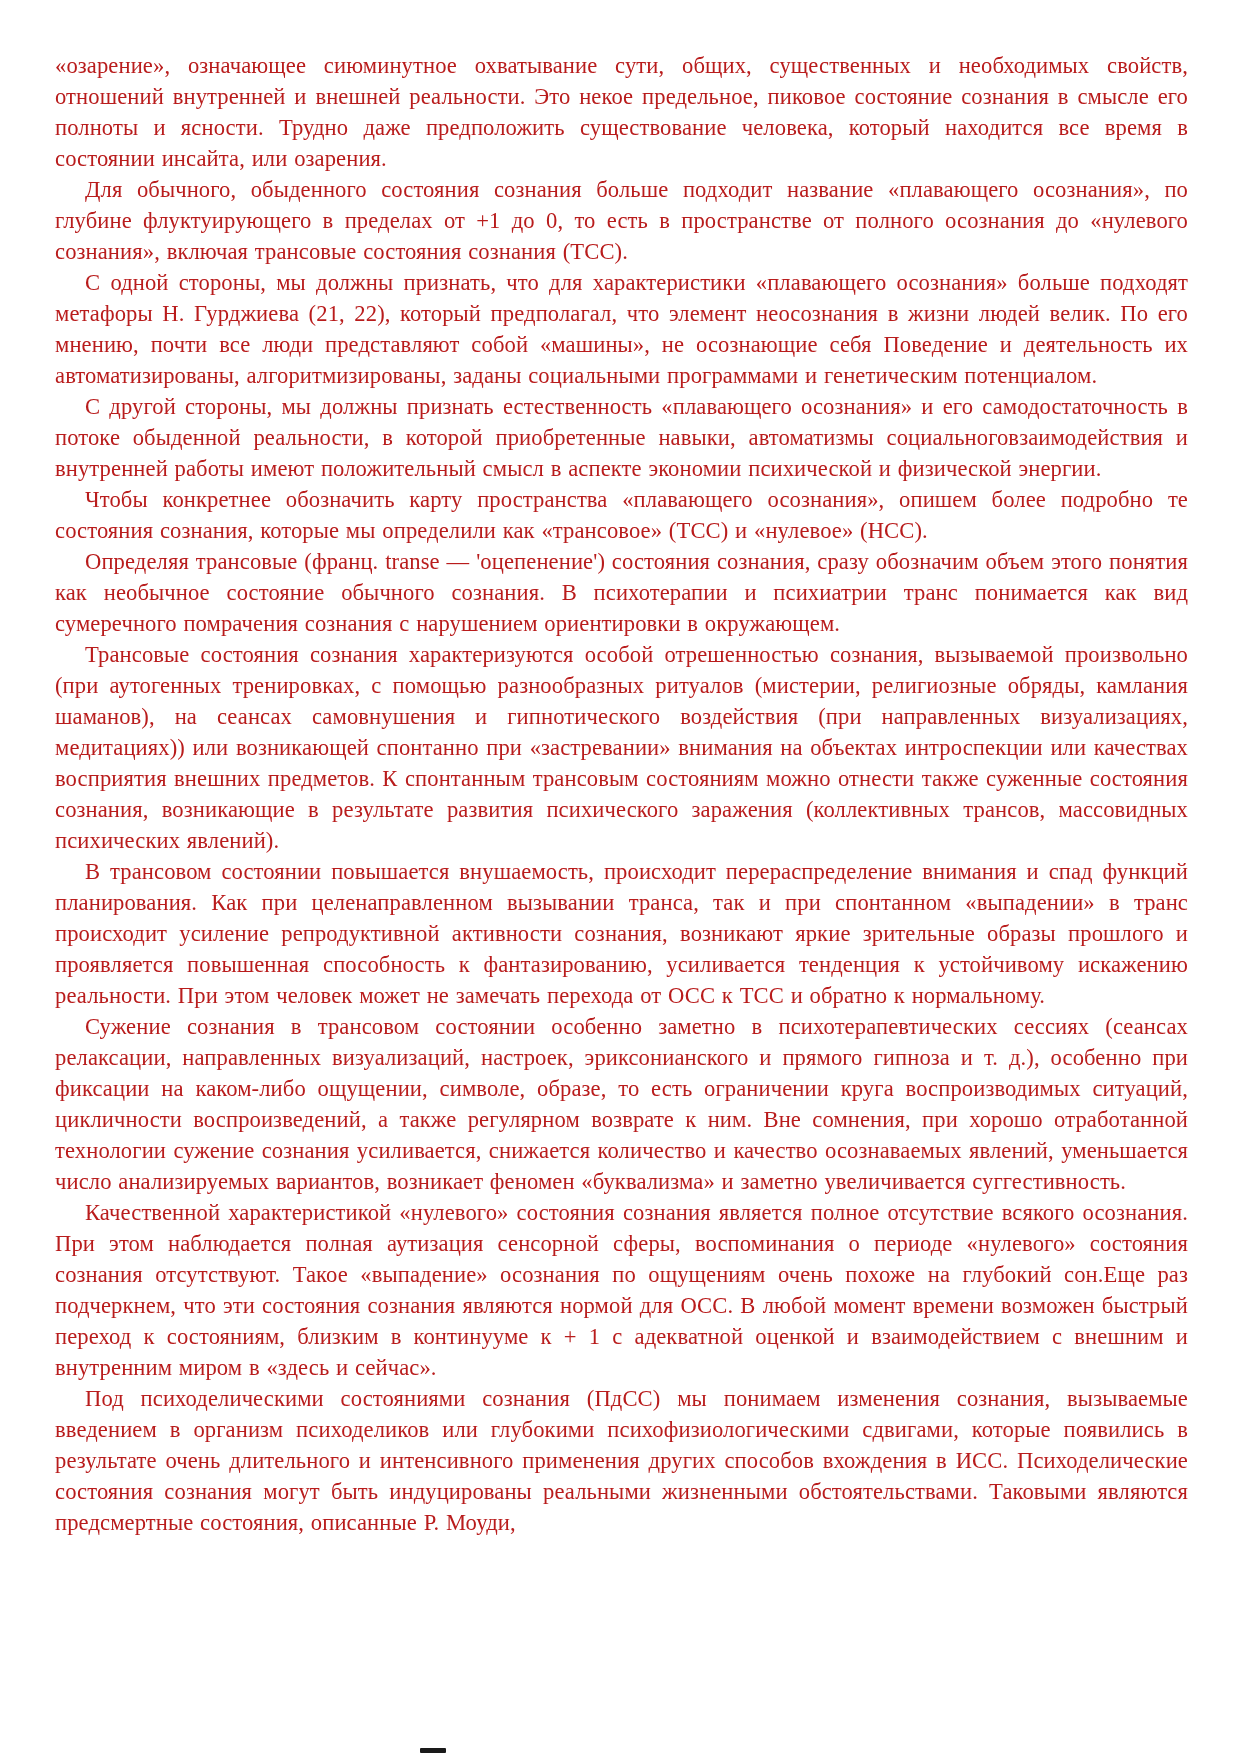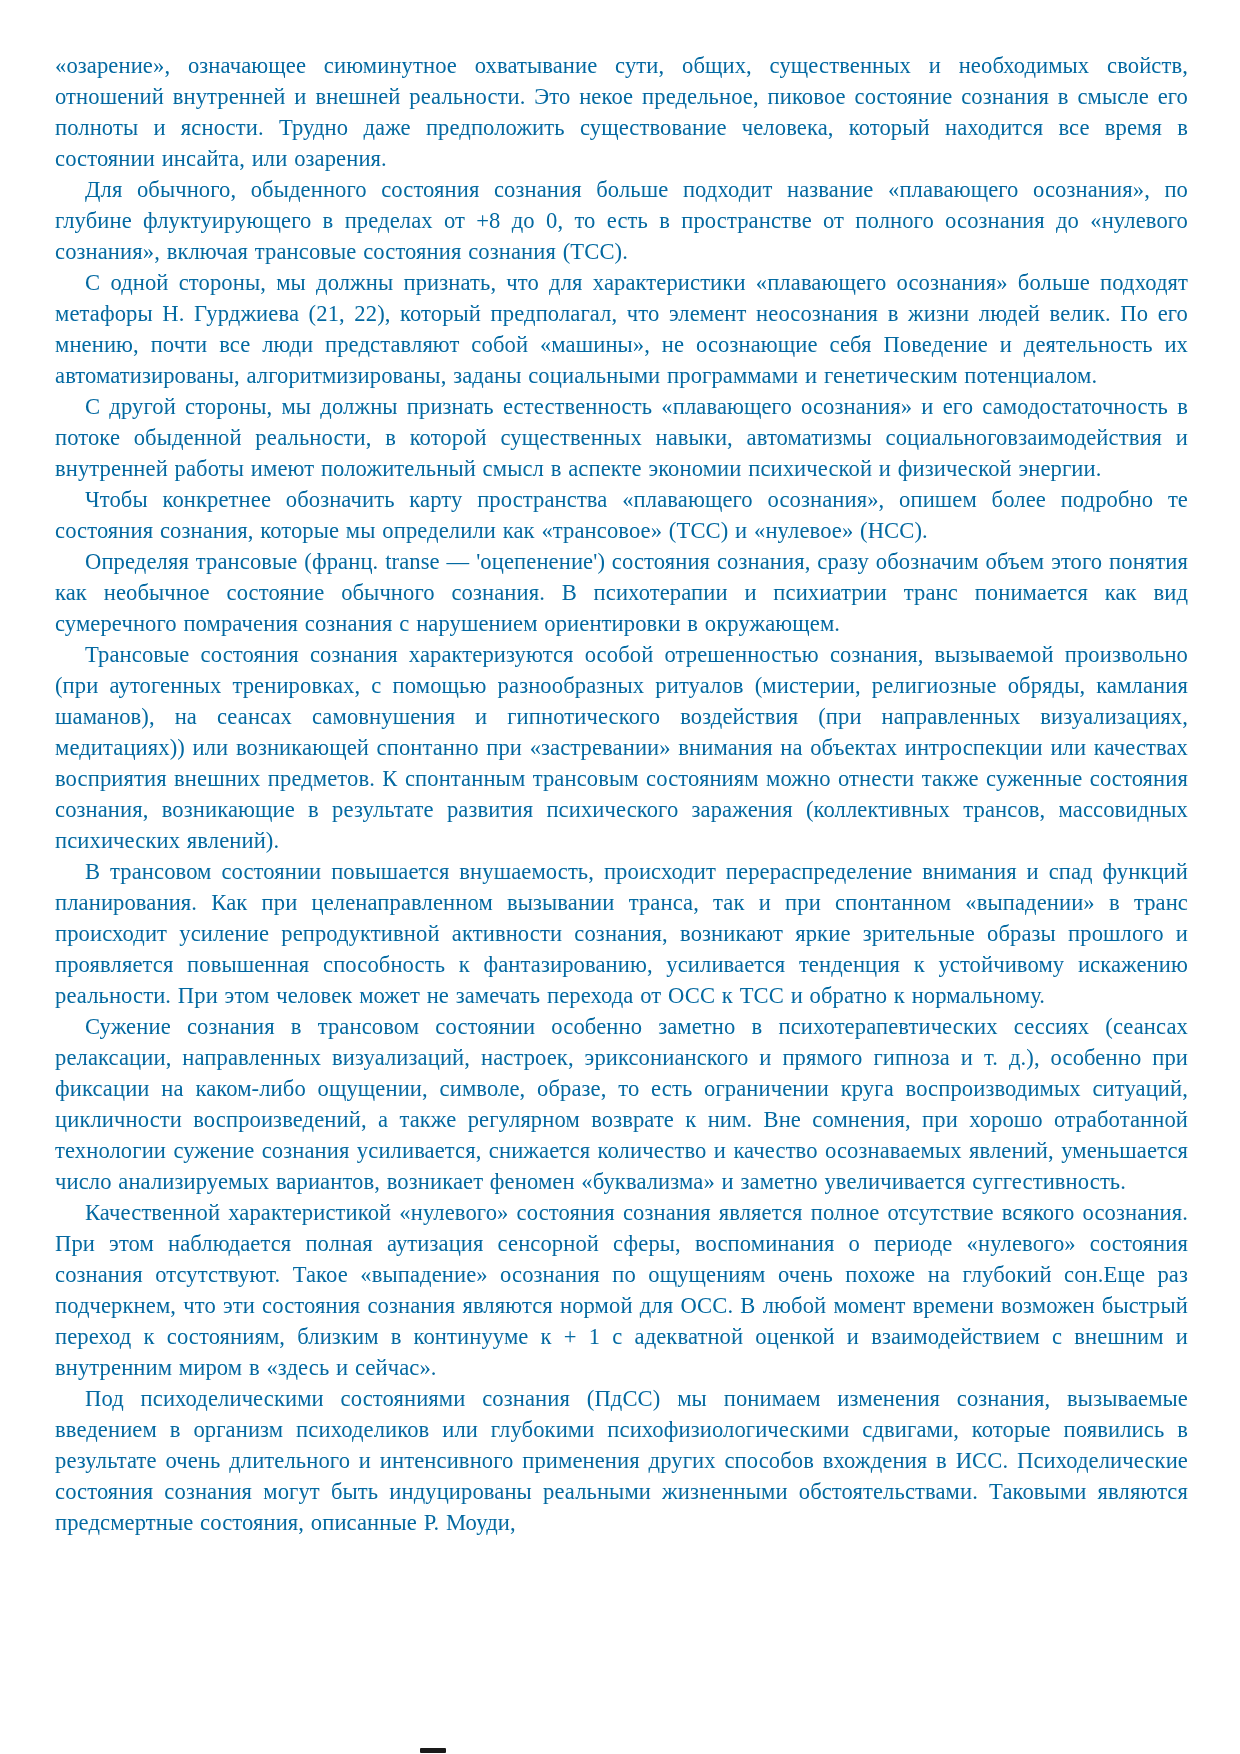--- a/index.html
+++ b/index.html
@@ -18,21 +18,21 @@
     color: #000000;
   }
   .text-block {
     position: absolute;
     left: 55px;
     right: 52px;
     top: 50px;
     text-align: justify;
     font-size: 22.6px;
     line-height: 31px;
-    color: #0369a1;
+    color: #b91c1c;
     letter-spacing: 0.1px;
   }
   .text-block p {
     text-indent: 30px;
     word-spacing: 1px;
   }
   .text-block p:first-child {
     text-indent: 0;
   }
   .page-artifact {
@@ -44,23 +44,23 @@
     background: #1a1a1a;
     border-radius: 1px;
   }
 </style>
 </head>
 <body>
 
 <div class="page">
   <div class="text-block">
       <p>«озарение», означающее сиюминутное охватывание сути, общих, существенных и необходимых свойств, отношений внутренней и внешней реальности. Это некое предельное, пиковое состояние сознания в смысле его полноты и ясности. Трудно даже предположить существование человека, который находится все время в состоянии инсайта, или озарения.</p>
-      <p>Для обычного, обыденного состояния сознания больше подходит название «плавающего осознания», по глубине флуктуирующего в пределах от +8 до 0, то есть в пространстве от полного осознания до «нулевого сознания», включая трансовые состояния сознания (ТСС).</p>
+      <p>Для обычного, обыденного состояния сознания больше подходит название «плавающего осознания», по глубине флуктуирующего в пределах от +1 до 0, то есть в пространстве от полного осознания до «нулевого сознания», включая трансовые состояния сознания (ТСС).</p>
       <p>С одной стороны, мы должны признать, что для характеристики «плавающего осознания» больше подходят метафоры Н. Гурджиева (21, 22), который предполагал, что элемент неосознания в жизни людей велик. По его мнению, почти все люди представляют собой «машины», не осознающие себя Поведение и деятельность их автоматизированы, алгоритмизированы, заданы социальными программами и генетическим потенциалом.</p>
-      <p>С другой стороны, мы должны признать естественность «плавающего осознания» и его самодостаточность в потоке обыденной реальности, в которой существенных навыки, автоматизмы социальноговзаимодействия и внутренней работы имеют положительный смысл в аспекте экономии психической и физической энергии.</p>
+      <p>С другой стороны, мы должны признать естественность «плавающего осознания» и его самодостаточность в потоке обыденной реальности, в которой приобретенные навыки, автоматизмы социальноговзаимодействия и внутренней работы имеют положительный смысл в аспекте экономии психической и физической энергии.</p>
       <p>Чтобы конкретнее обозначить карту пространства «плавающего осознания», опишем более подробно те состояния сознания, которые мы определили как «трансовое» (ТСС) и «нулевое» (НСС).</p>
       <p>Определяя трансовые (франц. transe — 'оцепенение') состояния сознания, сразу обозначим объем этого понятия как необычное состояние обычного сознания. В психотерапии и психиатрии транс понимается как вид сумеречного помрачения сознания с нарушением ориентировки в окружающем.</p>
       <p>Трансовые состояния сознания характеризуются особой отрешенностью сознания, вызываемой произвольно (при аутогенных тренировках, с помощью разнообразных ритуалов (мистерии, религиозные обряды, камлания шаманов), на сеансах самовнушения и гипнотического воздействия (при направленных визуализациях, медитациях)) или возникающей спонтанно при «застревании» внимания на объектах интроспекции или качествах восприятия внешних предметов. К спонтанным трансовым состояниям можно отнести также суженные состояния сознания, возникающие в результате развития психического заражения (коллективных трансов, массовидных психических явлений).</p>
       <p>В трансовом состоянии повышается внушаемость, происходит перераспределение внимания и спад функций планирования. Как при целенаправленном вызывании транса, так и при спонтанном «выпадении» в транс происходит усиление репродуктивной активности сознания, возникают яркие зрительные образы прошлого и проявляется повышенная способность к фантазированию, усиливается тенденция к устойчивому искажению реальности. При этом человек может не замечать перехода от ОСС к ТСС и обратно к нормальному.</p>
       <p>Сужение сознания в трансовом состоянии особенно заметно в психотерапевтических сессиях (сеансах релаксации, направленных визуализаций, настроек, эриксонианского и прямого гипноза и т. д.), особенно при фиксации на каком-либо ощущении, символе, образе, то есть ограничении круга воспроизводимых ситуаций, цикличности воспроизведений, а также регулярном возврате к ним. Вне сомнения, при хорошо отработанной технологии сужение сознания усиливается, снижается количество и качество осознаваемых явлений, уменьшается число анализируемых вариантов, возникает феномен «буквализма» и заметно увеличивается суггестивность.</p>
       <p>Качественной характеристикой «нулевого» состояния сознания является полное отсутствие всякого осознания. При этом наблюдается полная аутизация сенсорной сферы, воспоминания о периоде «нулевого» состояния сознания отсутствуют. Такое «выпадение» осознания по ощущениям очень похоже на глубокий сон.Еще раз подчеркнем, что эти состояния сознания являются нормой для ОСС. В любой момент времени возможен быстрый переход к состояниям, близким в континууме к + 1 с адекватной оценкой и взаимодействием с внешним и внутренним миром в «здесь и сейчас».</p>
       <p>Под психоделическими состояниями сознания (ПдСС) мы понимаем изменения сознания, вызываемые введением в организм психоделиков или глубокими психофизиологическими сдвигами, которые появились в результате очень длительного и интенсивного применения других способов вхождения в ИСС. Психоделические состояния сознания могут быть индуцированы реальными жизненными обстоятельствами. Таковыми являются предсмертные состояния, описанные Р. Моуди,</p>
     </div>
   <div class="page-artifact"></div>
 </div>

